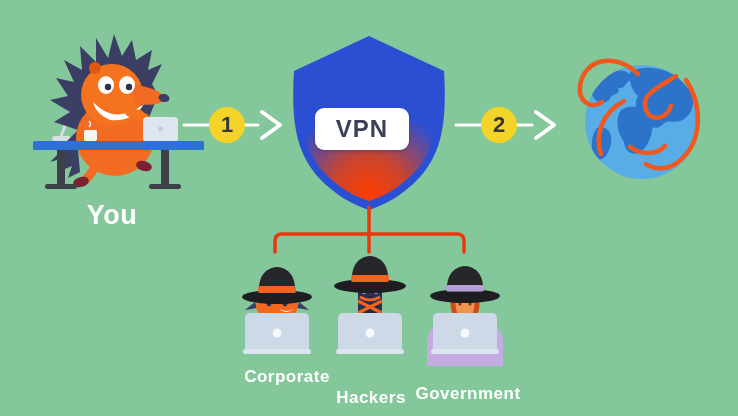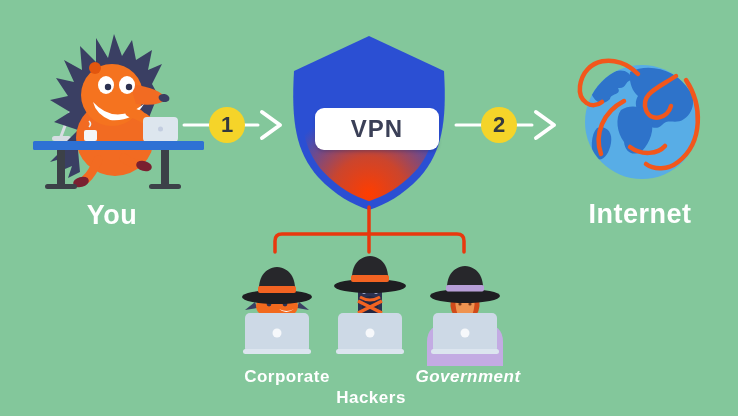--- a/index.html
+++ b/index.html
@@ -2,21 +2,21 @@
 <html><head>
 <meta charset="utf-8">
 <style>
   html,body{margin:0;padding:0;}
   body{width:738px;height:416px;font-family:"Liberation Sans","DejaVu Sans",sans-serif;}
   .stage{position:relative;width:738px;height:416px;background:#83c79b;overflow:hidden;}
   .stage svg{position:absolute;left:0;top:0;}
   .lbl{position:absolute;transform:translateX(-50%);color:#ffffff;font-weight:700;white-space:nowrap;letter-spacing:.5px;}
   .lbl-big{font-size:27px;}
   .lbl-small{font-size:17px;}
-  .vpn-box{position:absolute;left:315px;top:108px;width:124px;height:42px;background:#ffffff;border-radius:9px;
+  .vpn-box{position:absolute;left:315px;top:108px;width:94px;height:42px;background:#ffffff;border-radius:9px;
            display:flex;align-items:center;justify-content:center;box-shadow:0 2px 3px rgba(30,40,90,.25);}
   .vpn-box span{font-size:24px;font-weight:700;color:#3b4057;letter-spacing:1px;}
   .step-badge{position:absolute;width:36px;height:36px;border-radius:50%;background:#f5d429;
               display:flex;align-items:center;justify-content:center;
               font-size:22px;font-weight:700;color:#33383f;}
   .step-1{left:209px;top:107px;}
   .step-2{left:481px;top:107px;}
 </style>
 </head>
 <body>
@@ -179,18 +179,17 @@
 </svg>
 
   <div class="vpn-box">
     <span>VPN</span>
   </div>
 
   <div class="step-badge step-1">1</div>
   <div class="step-badge step-2">2</div>
 
   <div class="lbl lbl-big" style="left:112px;top:200px;">You</div>
-  <div class="lbl lbl-big" style="left:640px;top:199px;">Internet</div>
 
   <div class="lbl lbl-small" style="left:287px;top:367px;">Corporate</div>
   <div class="lbl lbl-small" style="left:371px;top:367px;margin-top:21px;">Hackers</div>
-  <div class="lbl lbl-small" style="left:468px;top:367px;font-style:italic;">Government</div>
+  <div class="lbl lbl-small" style="left:468px;top:384px;">Government</div>
 </div>
 
 </body></html>

